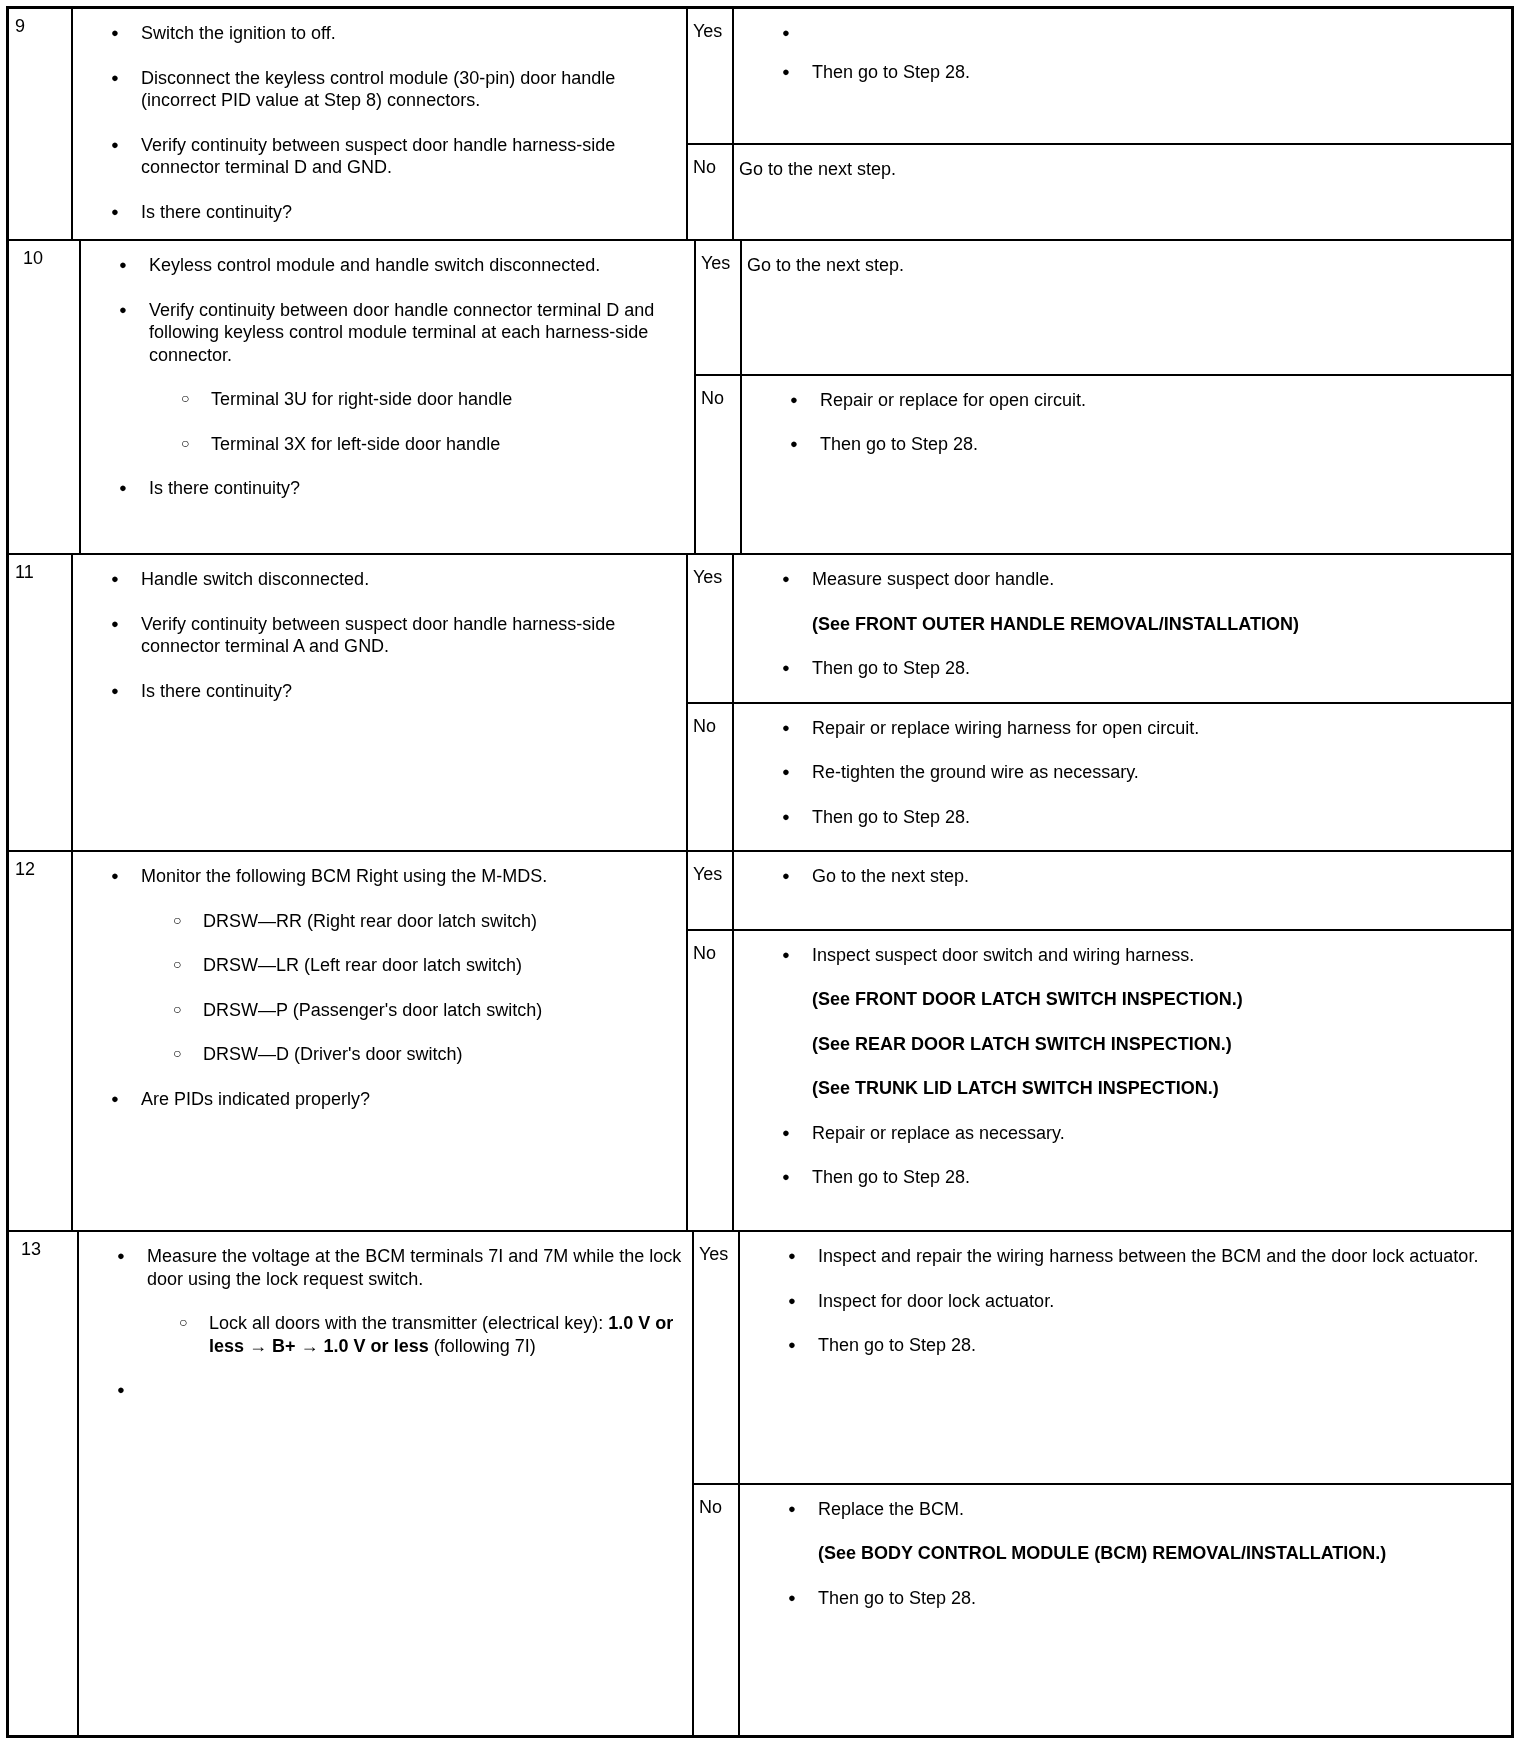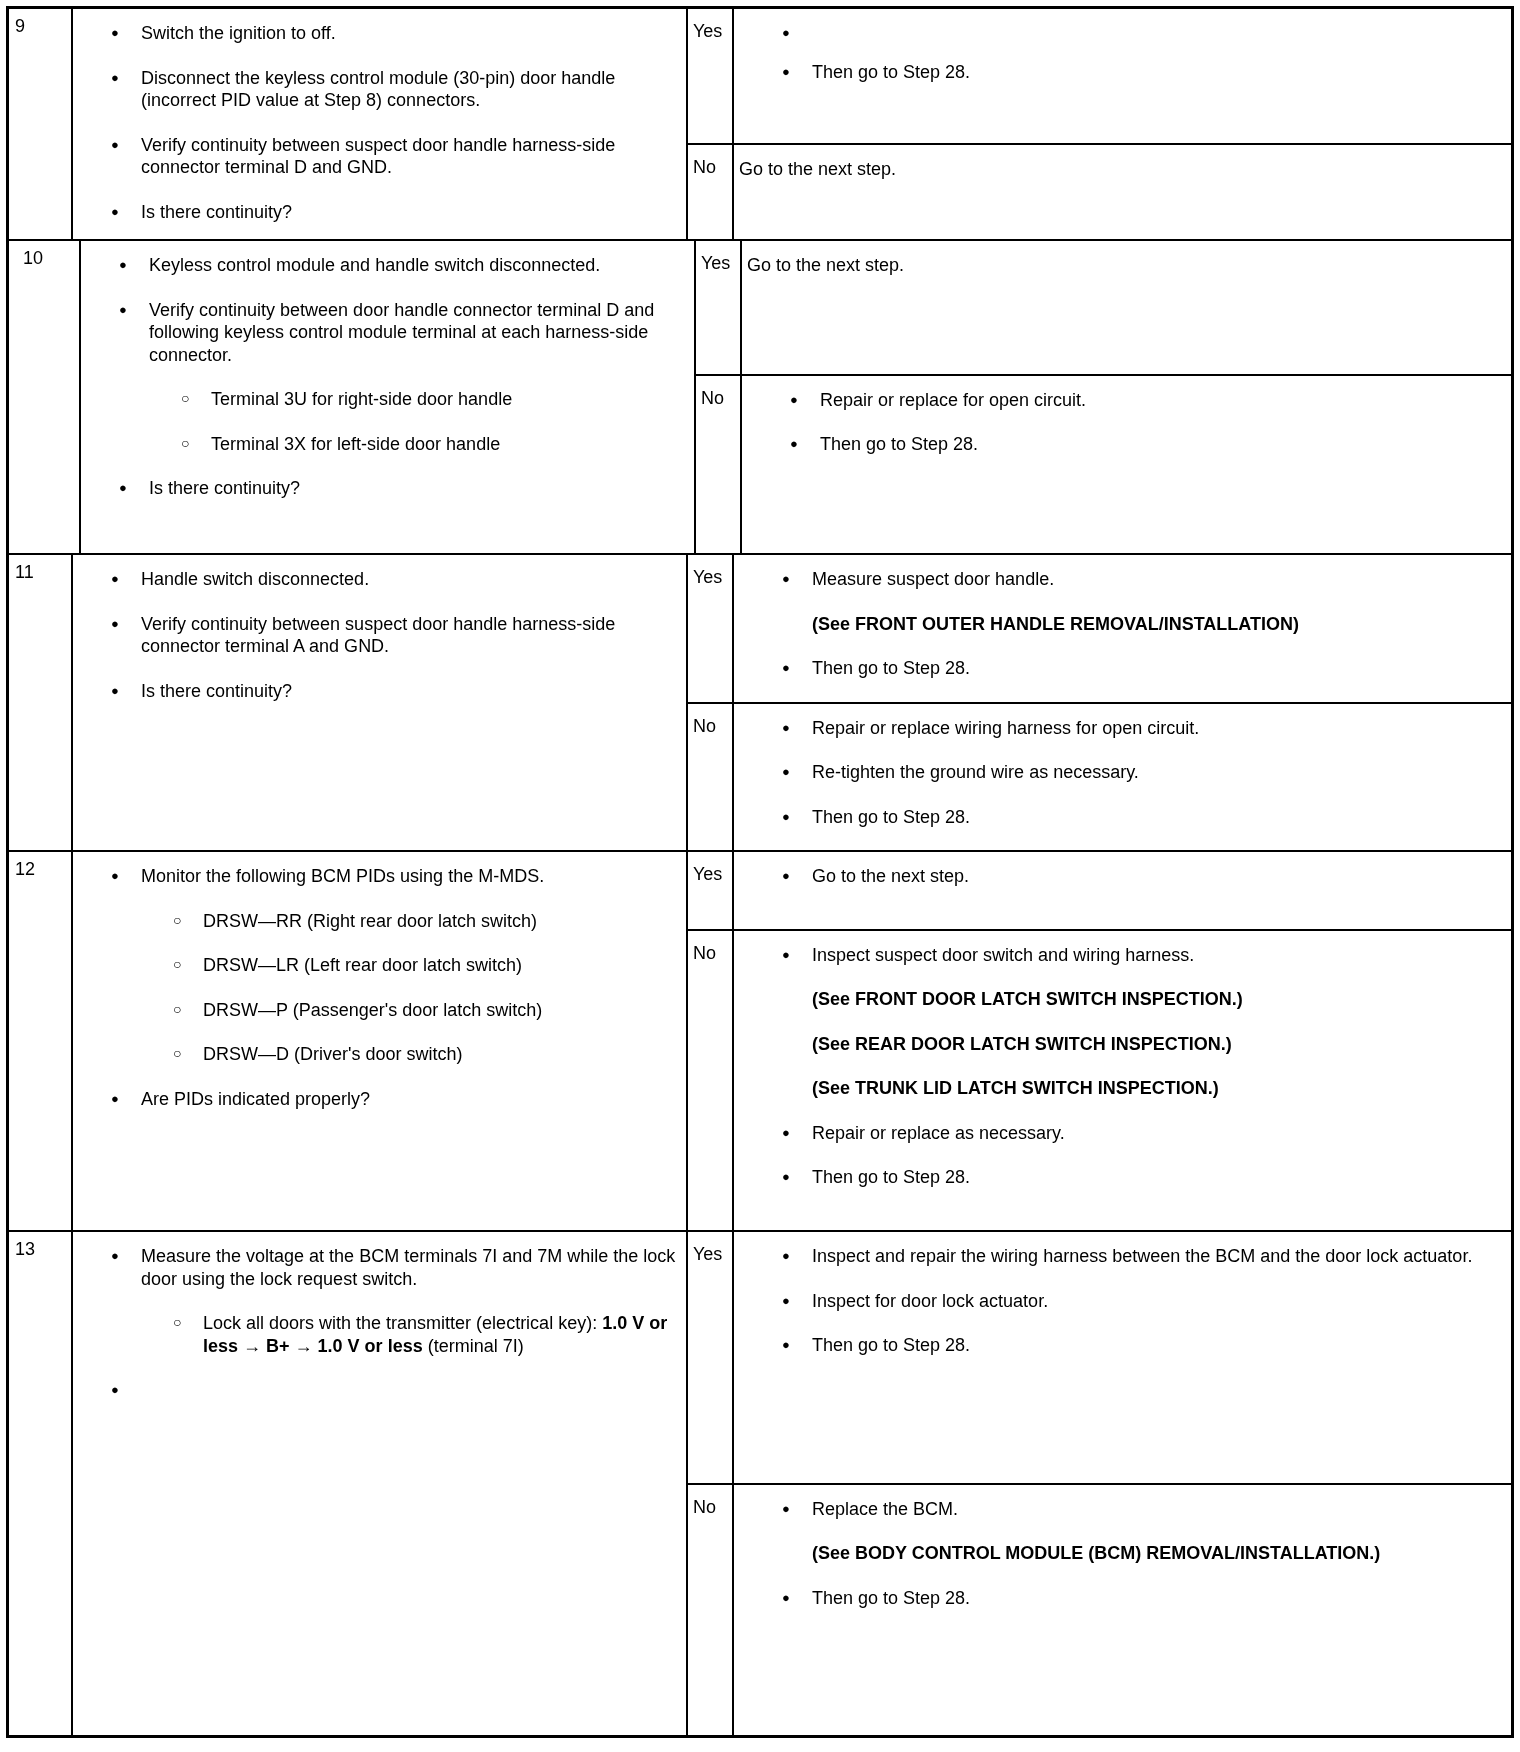--- a/index.html
+++ b/index.html
@@ -20,21 +20,21 @@
     width: 100%;
     border: 3px solid #000;
     font-size: 18px;
     line-height: 1.25;
   }
   .step-row {
     display: flex;
     align-items: stretch;
     border-bottom: 2px solid #000;
   }
-  .step-row:last-child { border-bottom: none; }
+  .step-row:last-child { border-bottom: none; margin-left: 6px; }
   
   .step-row:nth-child(1) { min-height: 230px; }
   .step-row:nth-child(2) { min-height: 312px; padding-left: 8px; }
   .step-row:nth-child(3) { min-height: 295px; }
   .step-row:nth-child(4) { min-height: 378px; }
   .step-row:nth-child(5) { min-height: 503px; }
 
   .cell-step {
     flex: 0 0 64px;
     border-right: 2px solid #000;
@@ -247,21 +247,21 @@
               </div>
             </div>
           </div>
         </div>
       </div>
       <div class="step-row">
         <div class="cell-step">12</div>
         <div class="cell-inspection">
           <div class="item bullet">
             <span class="glyph">●</span>
-            <span class="text">Monitor the following BCM PIDs using the M-MDS.</span>
+            <span class="text">Monitor the following BCM Right using the M-MDS.</span>
           </div>
           <div class="item sub">
             <span class="glyph open">○</span>
             <span class="text">DRSW—RR (Right rear door latch switch)</span>
           </div>
           <div class="item sub">
             <span class="glyph open">○</span>
             <span class="text">DRSW—LR (Left rear door latch switch)</span>
           </div>
           <div class="item sub">
@@ -317,21 +317,21 @@
       </div>
       <div class="step-row">
         <div class="cell-step">13</div>
         <div class="cell-inspection">
           <div class="item bullet">
             <span class="glyph">●</span>
             <span class="text">Measure the voltage at the BCM terminals 7I and 7M while the lock door using the lock request switch.</span>
           </div>
           <div class="item sub">
             <span class="glyph open">○</span>
-            <span class="text"><span>Lock all doors with the transmitter (electrical key): </span><span class="bold">1.0 V or less</span><span> → </span><span class="bold">B+</span><span> → </span><span class="bold">1.0 V or less</span><span> (terminal 7I)</span></span>
+            <span class="text"><span>Lock all doors with the transmitter (electrical key): </span><span class="bold">1.0 V or less</span><span> → </span><span class="bold">B+</span><span> → </span><span class="bold">1.0 V or less</span><span> (following 7I)</span></span>
           </div>
           <div class="item bullet">
             <span class="glyph">●</span>
           </div>
         </div>
         <div class="results">
           <div class="result">
             <div class="cell-yn">Yes</div>
             <div class="cell-action">
               <div class="item bullet">

